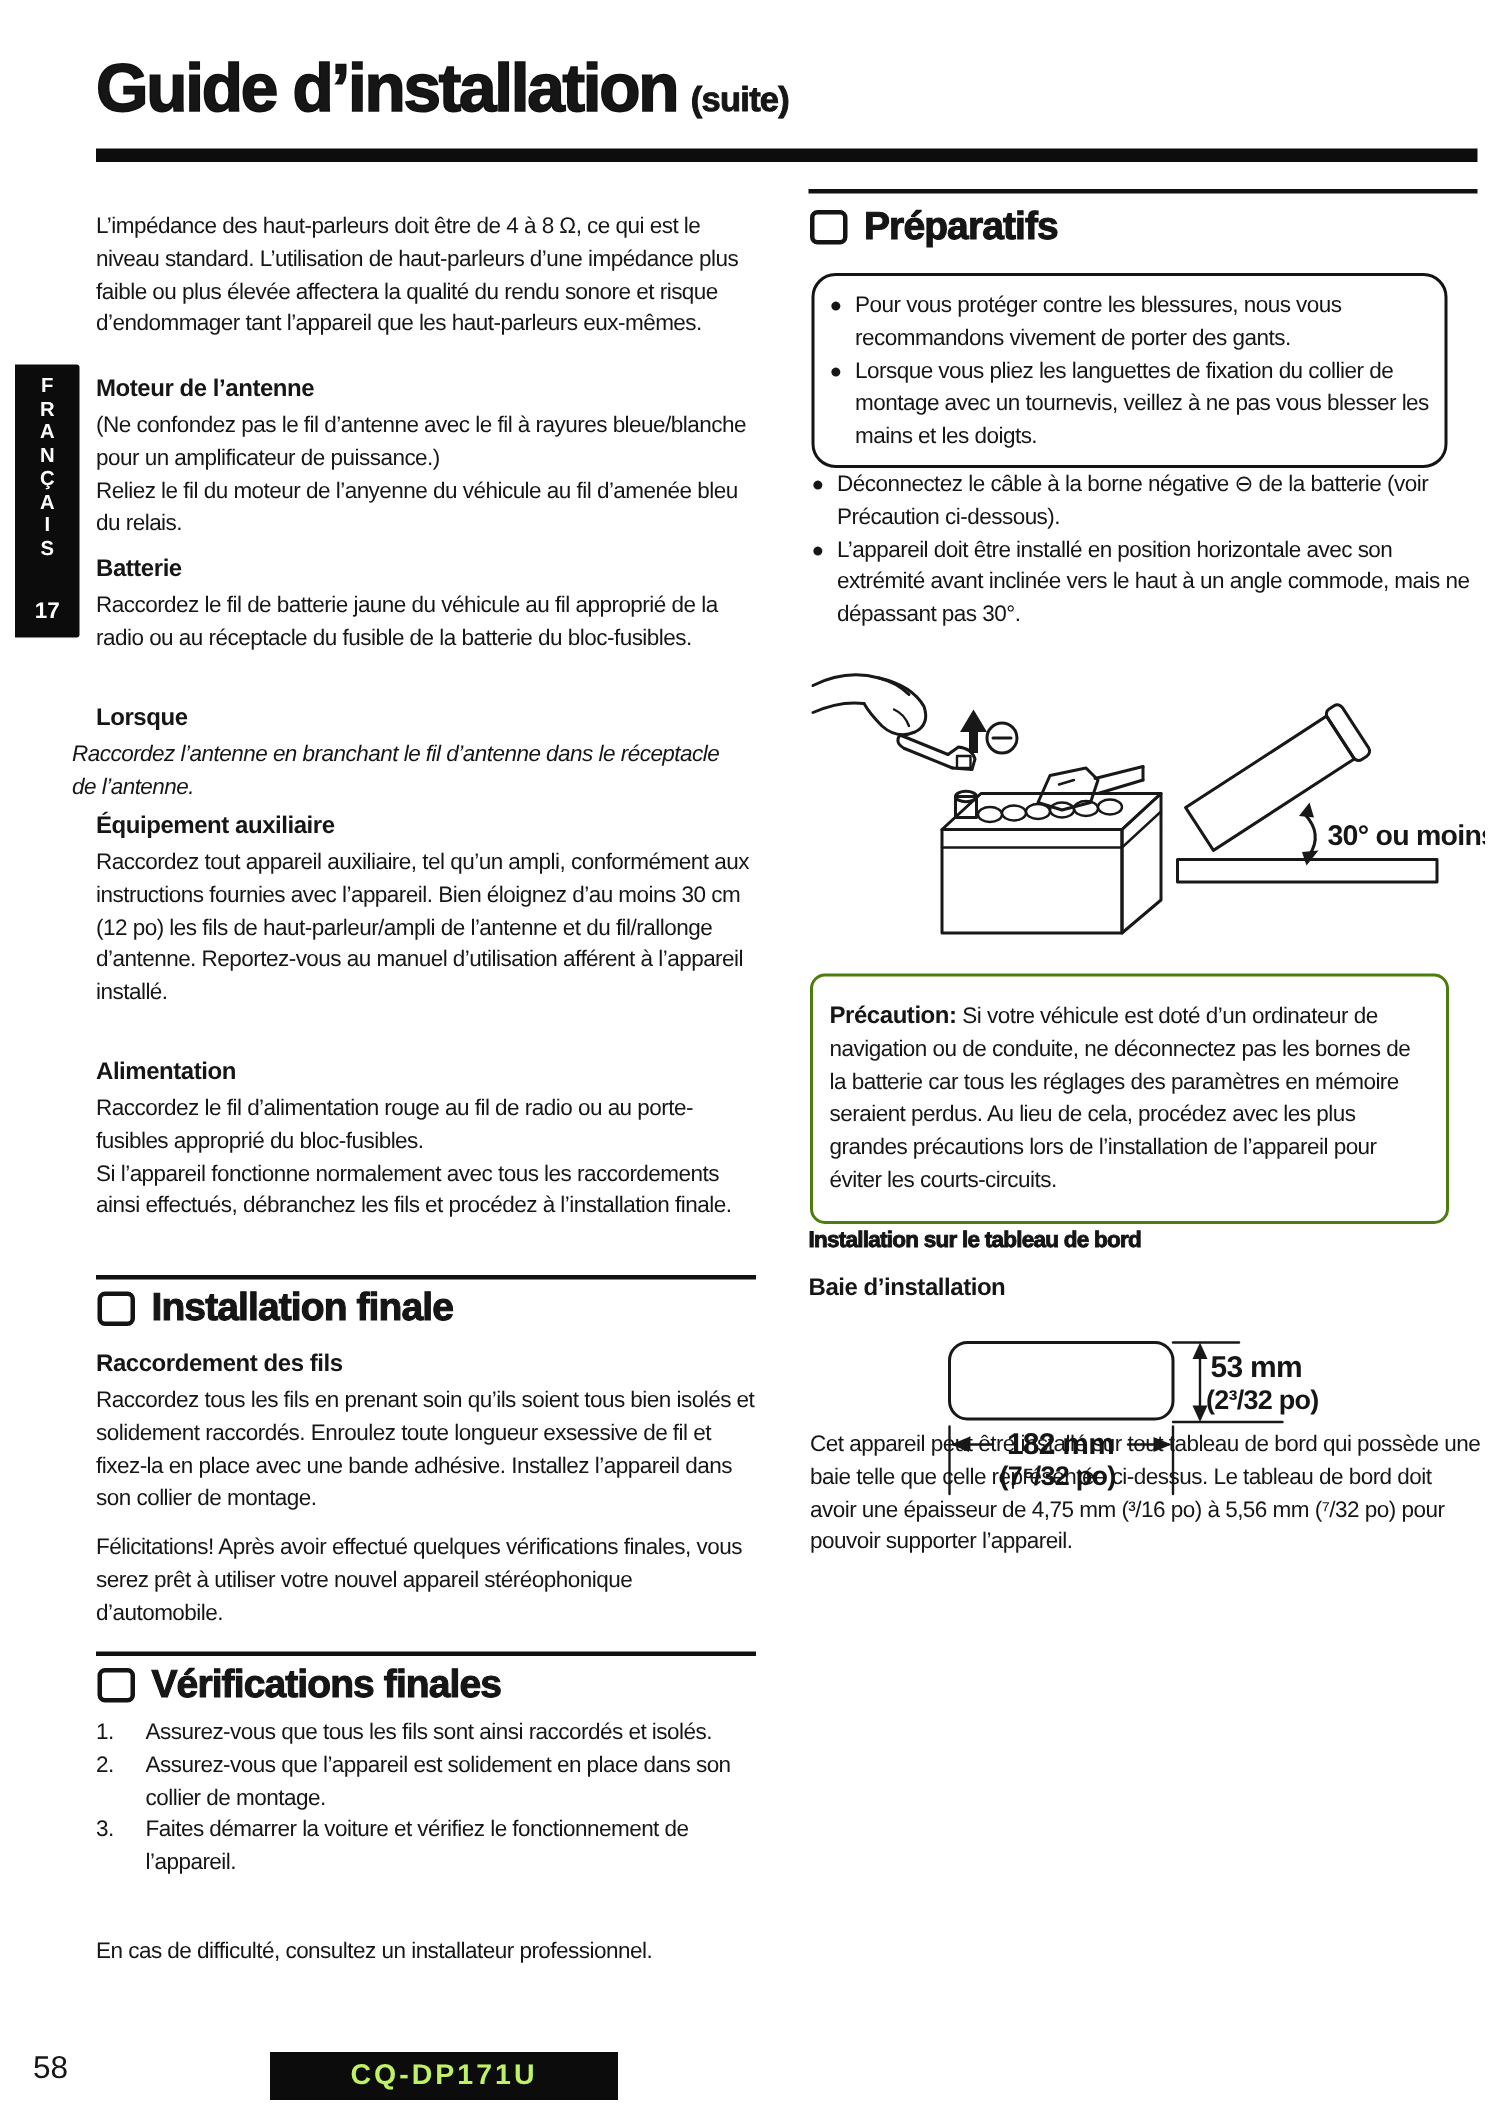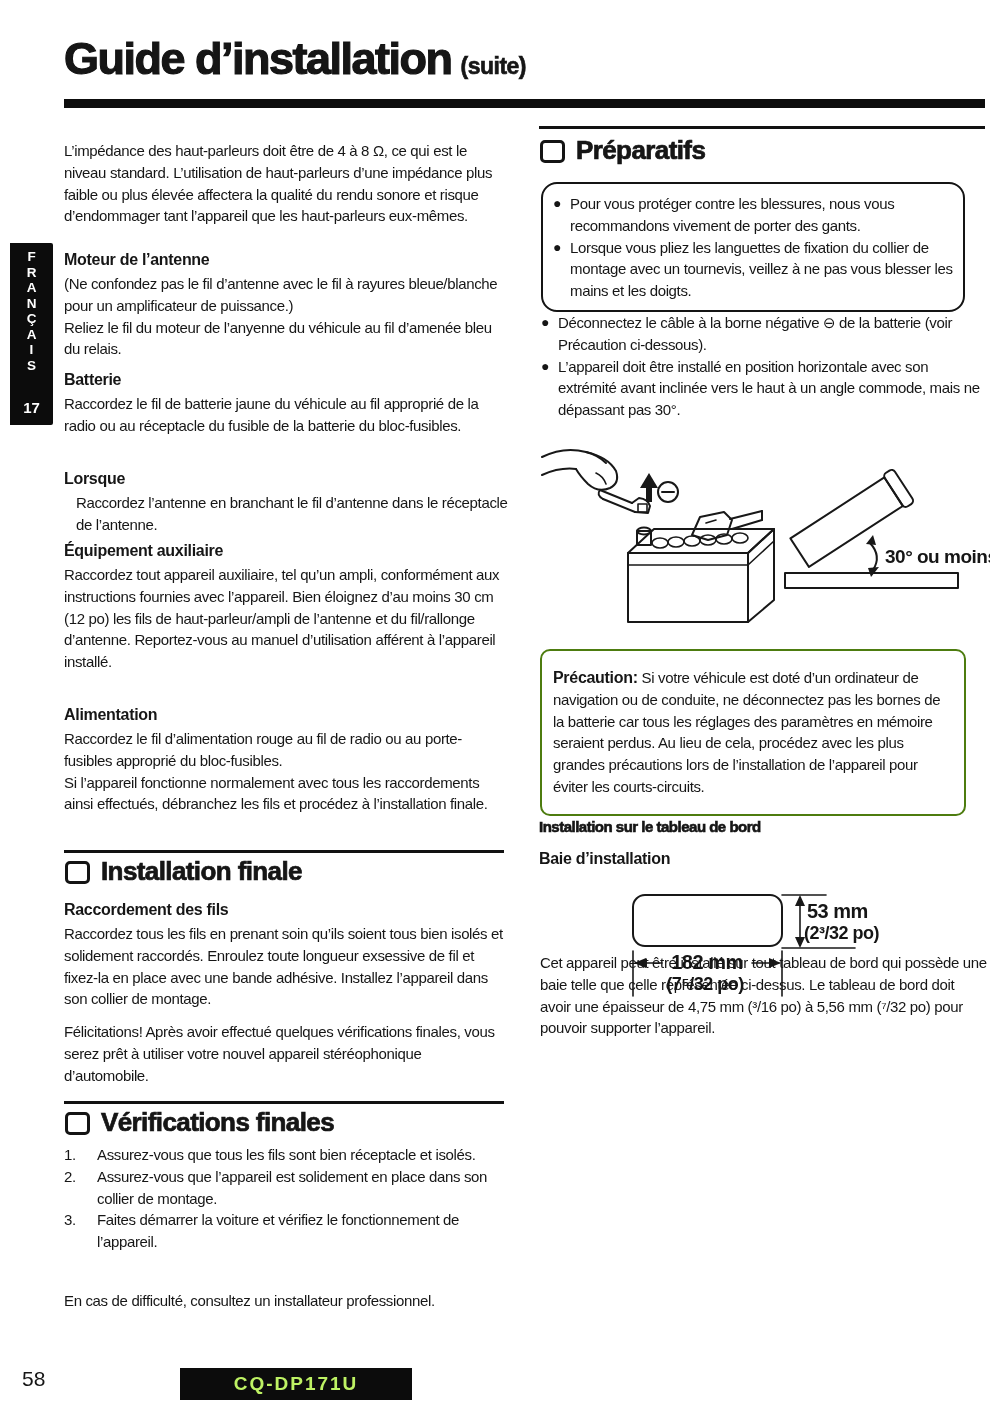--- a/index.html
+++ b/index.html
@@ -86,21 +86,21 @@
   <div class="abs sub-head" style="left:64px;top:251px;">Moteur de l’antenne</div>
   <div class="abs body-txt" style="left:64px;top:273px;width:445px;">
     <div>(Ne confondez pas le fil d’antenne avec le fil à rayures bleue/blanche pour un amplificateur de puissance.)</div>
     <div>Reliez le fil du moteur de l’anyenne du véhicule au fil d’amenée bleu du relais.</div>
   </div>
 
   <div class="abs sub-head" style="left:64px;top:371px;">Batterie</div>
   <div class="abs body-txt" style="left:64px;top:393px;width:445px;">Raccordez le fil de batterie jaune du véhicule au fil approprié de la radio ou au réceptacle du fusible de la batterie du bloc-fusibles.</div>
 
   <div class="abs sub-head" style="left:64px;top:470px;">Lorsque</div>
-  <div class="abs body-txt" style="left:76px;top:492px;width:445px;">Raccordez l’antenne en branchant le fil d’antenne dans le réceptacle de l’antenne.</div>
+  <div class="abs body-txt" style="left:48px;top:492px;width:445px;font-style:italic;">Raccordez l’antenne en branchant le fil d’antenne dans le réceptacle de l’antenne.</div>
 
   <div class="abs sub-head" style="left:64px;top:542px;">Équipement auxiliaire</div>
   <div class="abs body-txt" style="left:64px;top:564px;width:445px;">Raccordez tout appareil auxiliaire, tel qu’un ampli, conformément aux instructions fournies avec l’appareil.  Bien éloignez d’au moins 30 cm (12 po) les fils de haut-parleur/ampli de l’antenne et du fil/rallonge d’antenne.  Reportez-vous au manuel d’utilisation afférent à l’appareil installé.</div>
 
   <div class="abs sub-head" style="left:64px;top:706px;">Alimentation</div>
   <div class="abs body-txt" style="left:64px;top:728px;width:445px;">
     <div>Raccordez le fil d’alimentation rouge au fil de radio ou au porte-fusibles approprié du bloc-fusibles.</div>
     <div>Si l’appareil fonctionne normalement avec tous les raccordements ainsi effectués, débranchez les fils et procédez à l’installation finale.</div>
   </div>
 
@@ -114,21 +114,21 @@
   <div class="abs body-txt" style="left:64px;top:1021px;width:445px;">Félicitations! Après avoir effectué quelques vérifications finales, vous serez prêt à utiliser votre nouvel appareil stéréophonique d’automobile.</div>
 
   <div class="abs thin-rule" style="left:64px;top:1101px;width:440px;"></div>
   <div class="abs big-head" style="left:64px;top:1108px;width:445px;">
     <span class="sq"></span>
     <span>Vérifications finales</span>
   </div>
   <div class="abs body-txt" style="left:64px;top:1144px;width:448px;">
     <div class="num-row">
       <span class="no">1.</span>
-      <span class="nt">Assurez-vous que tous les fils sont bien réceptacle et isolés.</span>
+      <span class="nt">Assurez-vous que tous les fils sont ainsi raccordés et isolés.</span>
     </div>
     <div class="num-row">
       <span class="no">2.</span>
       <span class="nt">Assurez-vous que l’appareil est solidement en place dans son collier de montage.</span>
     </div>
     <div class="num-row">
       <span class="no">3.</span>
       <span class="nt">Faites démarrer la voiture et vérifiez le fonctionnement de l’appareil.</span>
     </div>
   </div>

